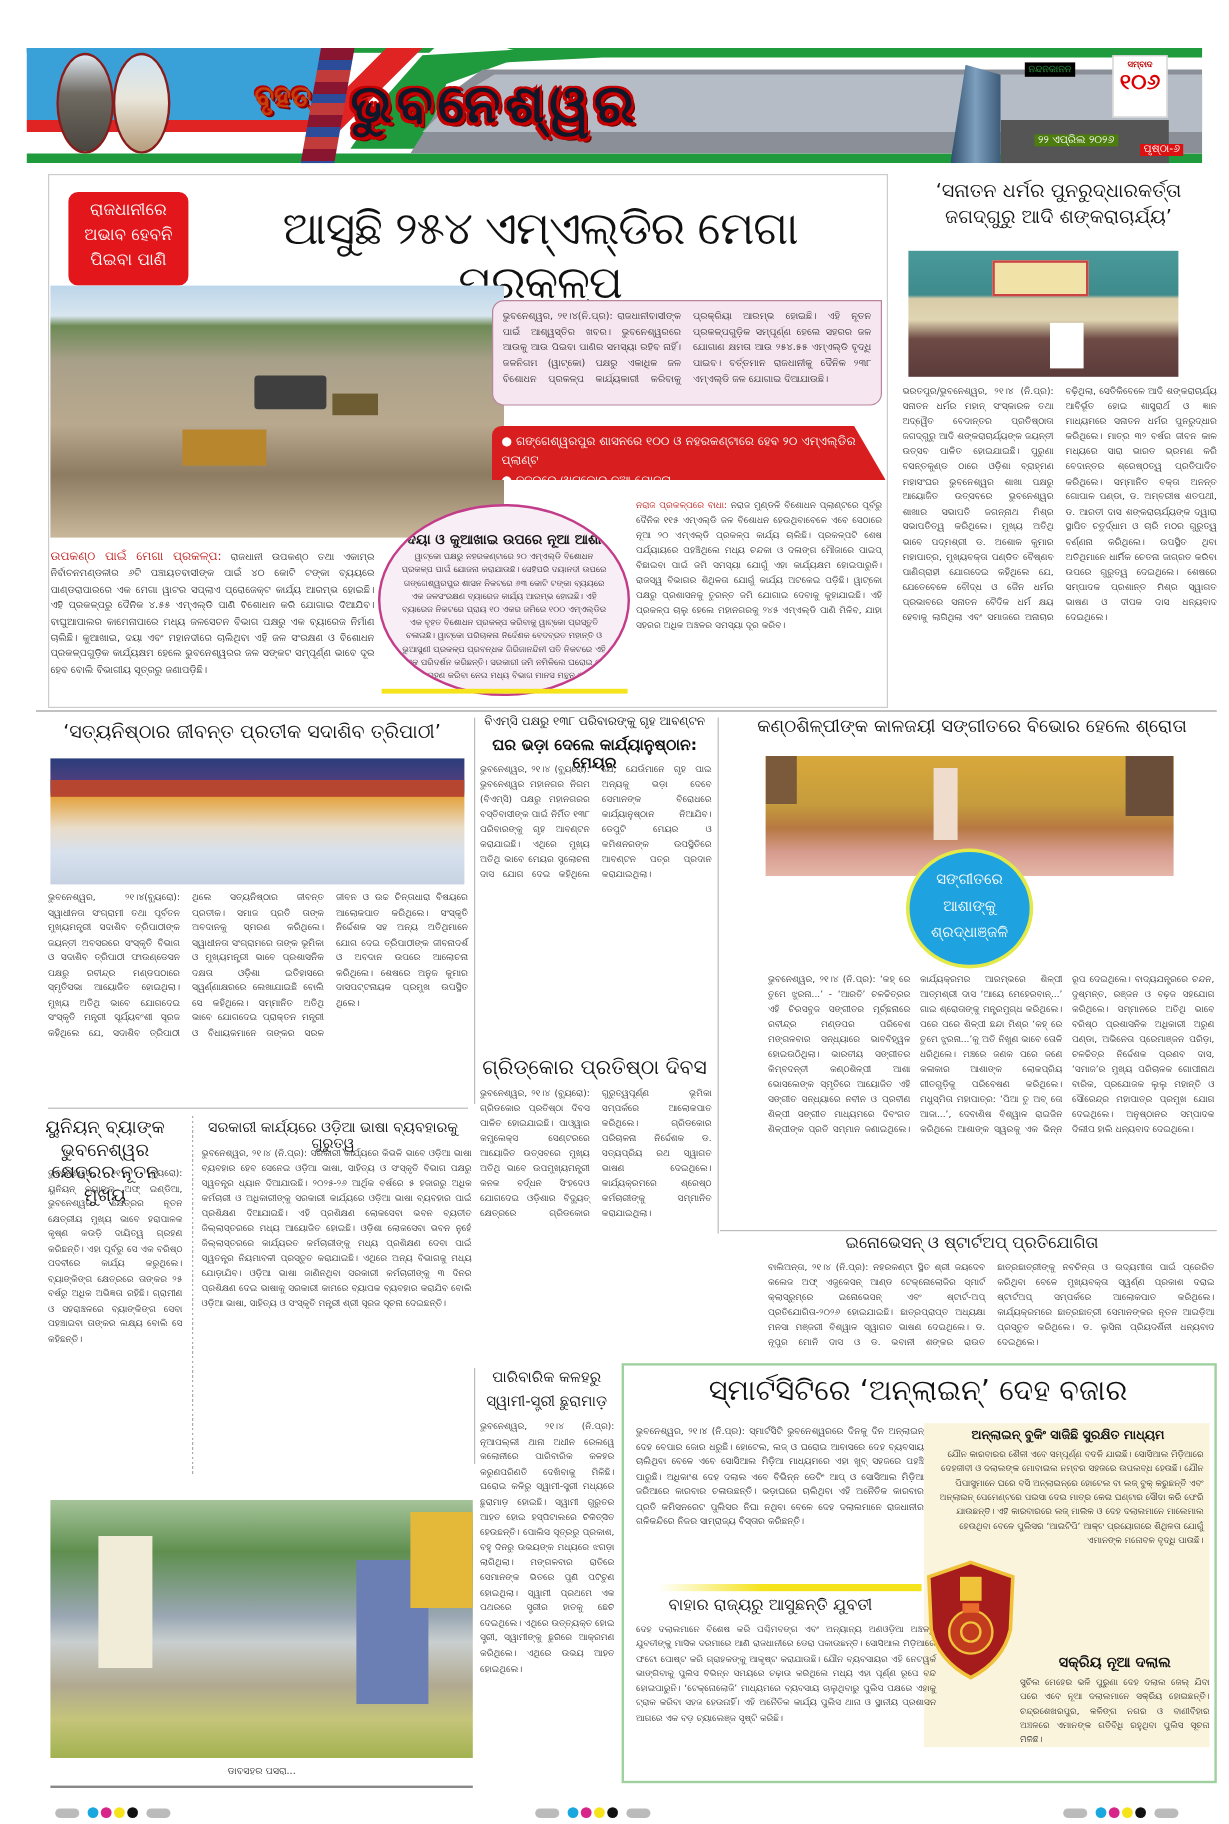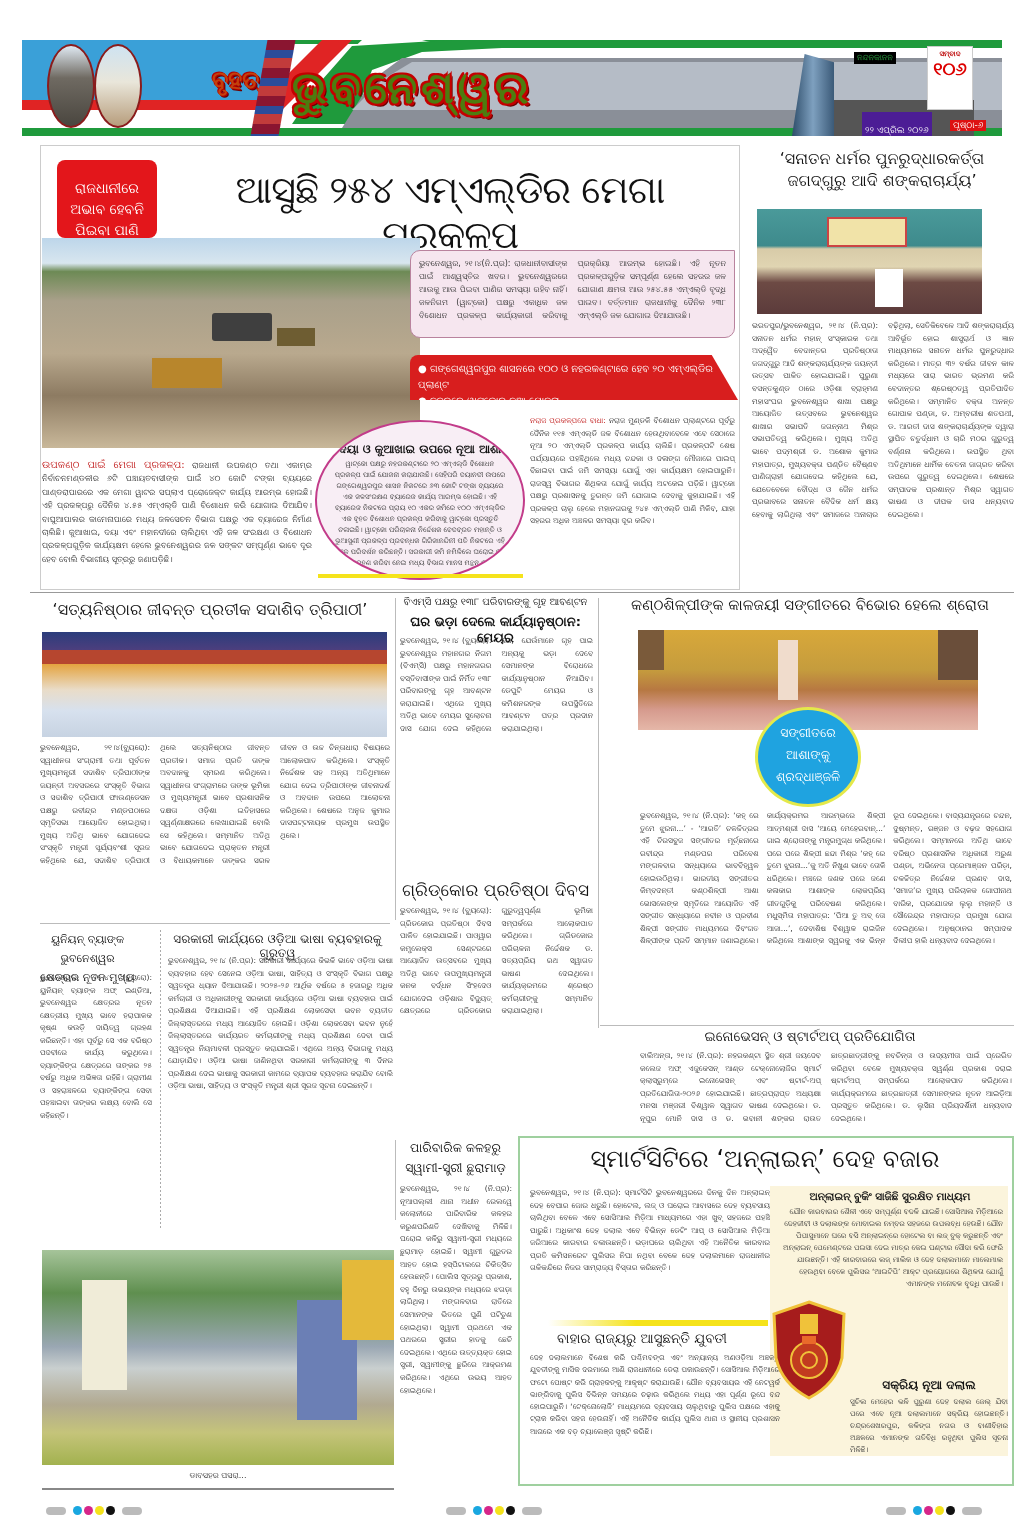--- a/index.html
+++ b/index.html
@@ -34,37 +34,37 @@
     </svg>
   </div>
 
   <div class="abs" style="left:25px;top:4px;width:48px;height:84px;border-radius:50%;border:2px solid #8a1c1c;background:linear-gradient(#dfe9f2,#6f6a62 40%,#4a463f)"></div>
   <div class="abs" style="left:72px;top:4px;width:48px;height:84px;border-radius:50%;border:2px solid #8a1c1c;background:linear-gradient(#cfe3f1,#e9e6da 45%,#b79d7c)"></div>
 
   <div class="abs" style="left:190px;top:26px;font-size:24px;font-weight:bold;color:#c2410c;text-shadow:-1px -1px 0 #b30000,1px 1px 0 #b30000,2px 2px 0 #600">ବୃହତ୍</div>
 
   <div class="abs" style="left:237px;top:0;width:28px;height:96px;transform:skewX(-10deg);background:repeating-linear-gradient(#8a1530 0 10px,#2c4c9a 10px 18px,#c23b3b 18px 28px)"></div>
 
-  <div class="abs" style="left:270px;top:22px;font-size:44px;font-weight:bold;letter-spacing:4px;color:#4d7c0f;text-shadow:-2px -2px 0 #c40000,2px 2px 0 #c40000,2px -2px 0 #c40000,-2px 2px 0 #c40000,3px 3px 0 #6b0000">ଭୁବନେଶ୍ୱର</div>
+  <div class="abs" style="left:270px;top:22px;font-size:44px;font-weight:bold;letter-spacing:4px;color:#0f172a;text-shadow:-2px -2px 0 #c40000,2px 2px 0 #c40000,2px -2px 0 #c40000,-2px 2px 0 #c40000,3px 3px 0 #6b0000">ଭୁବନେଶ୍ୱର</div>
 
   <div class="abs" style="left:770px;top:14px;width:42px;height:82px;background:linear-gradient(90deg,#2e4d6a,#7ea0bf,#3b5a78);clip-path:polygon(30% 0,100% 10%,100% 100%,0 100%)"></div>
   <div class="abs" style="left:812px;top:60px;width:140px;height:36px;background:#555"></div>
 
   <div class="abs" style="left:832px;top:12px;font-size:8px;color:#1f6f2d;font-weight:bold;background:#000000;padding:1px 3px">ନନ୍ଦନକାନନ</div>
-  <div class="abs" style="left:905px;top:6px;width:46px;height:64px;background:#fff;border:1px solid #ccc;text-align:center">
+  <div class="abs" style="left:905px;top:6px;width:46px;height:52px;background:#fff;border:1px solid #ccc;text-align:center">
     <div style="font-size:7px;color:#b00;font-weight:bold;margin-top:3px">ସମ୍ବାଦ</div>
     <div style="font-size:18px;color:#d00;font-weight:bold;line-height:22px">୧୦୬</div>
   </div>
-  <div class="abs" style="left:840px;top:72px;font-size:9px;color:#fff;background:#4c1d95;padding:13px 3px">୨୨ ଏପ୍ରିଲ ୨୦୨୬</div>
+  <div class="abs" style="left:840px;top:72px;font-size:9px;color:#fff;background:#4d7c0f;padding:0 3px">୨୨ ଏପ୍ରିଲ ୨୦୨୬</div>
   <div class="abs" style="left:928px;top:80px;font-size:9px;color:#fff;background:#d11;padding:0 3px">ପୃଷ୍ଠା-୬</div>
 </div>
 
 <div class="abs" style="left:40px;top:145px;width:700px;height:445px;border:1px solid #ccc;background:#fff"></div>
 
-<div class="abs" style="left:57px;top:160px;width:100px;height:78px;background:#e3161b;border-radius:8px;color:#fff;text-align:center;font-size:14px;line-height:21px;padding-top:18px">
+<div class="abs" style="left:57px;top:160px;width:100px;height:78px;background:#e3161b;border-radius:8px;color:#fff;text-align:center;font-size:14px;line-height:21px;padding-top:5px">
   <div>ରାଜଧାନୀରେ</div>
   <div>ଅଭାବ ହେବନି</div>
   <div>ପିଇବା ପାଣି</div>
 </div>
 <div class="abs hl" style="left:165px;top:168px;width:570px;font-size:38px;text-align:center;letter-spacing:-1px;color:#111">ଆସୁଛି ୨୫୪ ଏମ୍ଏଲ୍‌ଡିର ମେଗା ପ୍ରକଳ୍ପ</div>
 
 <div class="photo" style="left:42px;top:238px;width:378px;height:210px;background:linear-gradient(180deg,#bdd6ea 0%,#d8e6ef 12%,#6d8a55 16%,#a9a08a 30%,#b9a98e 55%,#8d7b62 75%,#c9b89a 100%)">
   <div class="abs" style="left:170px;top:75px;width:60px;height:28px;background:#3f3f3f;border-radius:3px"></div>
   <div class="abs" style="left:235px;top:90px;width:38px;height:18px;background:#6e5d32"></div>
   <div class="abs" style="left:110px;top:120px;width:70px;height:30px;background:#b8862c"></div>
@@ -127,21 +127,21 @@
 </div>
 <div class="abs" style="left:755px;top:707px;width:106px;height:100px;border-radius:50%;background:#1fa3e0;border:3px solid #e4e94a;color:#fff;text-align:center;font-size:12.5px;line-height:22px;padding-top:12px">
   <div>ସଙ୍ଗୀତରେ</div>
   <div>ଆଶାଙ୍କୁ</div>
   <div>ଶ୍ରଦ୍ଧାଞ୍ଜଳି</div>
 </div>
 <div class="abs body-text col3" style="left:640px;top:810px;width:372px;height:210px;font-size:7.5px;line-height:12.5px;column-gap:8px">ଭୁବନେଶ୍ୱର, ୨୧।୪ (ନି.ପ୍ର): ‘କହ୍ ରେ ତୁମେ ଝୁରନା...’ - ‘ଆରତି’ ଚଳଚ୍ଚିତ୍ରର ଏହି ଚିରସବୁଜ ସଙ୍ଗୀତର ମୂର୍ଚ୍ଛନାରେ ରବୀନ୍ଦ୍ର ମଣ୍ଡପର ପରିବେଶ ମଙ୍ଗଳବାର ସନ୍ଧ୍ୟାରେ ଭାବବିହ୍ୱଳ ହୋଇଉଠିଥିଲା। ଭାରତୀୟ ସଙ୍ଗୀତର କିମ୍ବଦନ୍ତୀ କଣ୍ଠଶିଳ୍ପୀ ଆଶା ଭୋସଲେଙ୍କ ସ୍ମୃତିରେ ଆୟୋଜିତ ଏହି ସଙ୍ଗୀତ ସନ୍ଧ୍ୟାରେ ନବୀନ ଓ ପ୍ରବୀଣ ଶିଳ୍ପୀ ସଙ୍ଗୀତ ମାଧ୍ୟମରେ ଦିବଂଗତ ଶିଳ୍ପୀଙ୍କ ପ୍ରତି ସମ୍ମାନ ଜଣାଇଥିଲେ। କାର୍ଯ୍ୟକ୍ରମର ଆରମ୍ଭରେ ଶିଳ୍ପୀ ଆତ୍ମଶ୍ରୀ ଦାସ ‘ଆୟେ ମେହେରବାନ୍...’ ଗାଇ ଶ୍ରୋତାଙ୍କୁ ମନ୍ତ୍ରମୁଗ୍ଧ କରିଥିଲେ। ପରେ ପରେ ଶିଳ୍ପୀ ଛନ୍ଦା ମିଶ୍ର ‘କହ୍ ରେ ତୁମେ ଝୁରନା...’କୁ ଅତି ନିଖୁଣ ଭାବେ ତୋଳି ଧରିଥିଲେ। ମଞ୍ଚରେ ଜଣକ ପରେ ଜଣେ କଳାକାର ଆଶାଙ୍କ ଲୋକପ୍ରିୟ ଗୀତଗୁଡ଼ିକୁ ପରିବେଷଣ କରିଥିଲେ। ମଧୁସ୍ମିତା ମହାପାତ୍ର: ‘ପିଆ ତୁ ଅବ୍ ତୋ ଆଜା...’, ଦେବାଶିଷ ବିଶ୍ୱାଳ ରାଇଜିନ କରିଥିଲେ ଆଶାଙ୍କ ସ୍ୱରକୁ ଏକ ଭିନ୍ନ ରୂପ ଦେଇଥିଲେ। ବାଦ୍ୟଯନ୍ତ୍ରରେ ଚନ୍ଦନ, ଦୁଷ୍ମନ୍ତ, ରଞ୍ଜନ ଓ ବଢ଼ଜ ସହଯୋଗ କରିଥିଲେ। ସମ୍ମାନରେ ଅତିଥି ଭାବେ ବରିଷ୍ଠ ପ୍ରଶାସନିକ ଅଧିକାରୀ ଅରୁଣ ପଣ୍ଡା, ଅଭିନେତା ପ୍ରେମାଞ୍ଜନ ପରିଡ଼ା, ଚଳଚ୍ଚିତ୍ର ନିର୍ଦ୍ଦେଶକ ପ୍ରଣବ ଦାସ, ‘ସମାଜ’ର ମୁଖ୍ୟ ପରିଚାଳକ ଗୋପୀନାଥ ବାରିକ, ପ୍ରଯୋଜକ ଲୁଲୁ ମହାନ୍ତି ଓ ସୌରେନ୍ଦ୍ର ମହାପାତ୍ର ପ୍ରମୁଖ ଯୋଗ ଦେଇଥିଲେ। ଅନୁଷ୍ଠାନର ସମ୍ପାଦକ ଦିଲୀପ ହାଲି ଧନ୍ୟବାଦ ଦେଇଥିଲେ।</div>
 
 <div class="hsep" style="left:40px;top:923px;width:350px"></div>
 
-<div class="abs hl" style="left:30px;top:930px;width:115px;font-size:11px;line-height:19px">
+<div class="abs hl" style="left:30px;top:930px;width:115px;font-size:15px;line-height:19px">
   <div>ୟୁନିୟନ୍ ବ୍ୟାଙ୍କ ଭୁବନେଶ୍ୱର</div>
   <div>କ୍ଷେତ୍ରର ନୂତନ ମୁଖ୍ୟ</div>
 </div>
 <div class="abs body-text" style="left:40px;top:972px;width:112px;height:255px;font-size:7.5px;line-height:12.5px">ଭୁବନେଶ୍ୱର, ୨୧।୪ (ବ୍ୟୁରୋ): ୟୁନିୟନ୍ ବ୍ୟାଙ୍କ ଅଫ୍ ଇଣ୍ଡିଆ, ଭୁବନେଶ୍ୱର କ୍ଷେତ୍ରର ନୂତନ କ୍ଷେତ୍ରୀୟ ମୁଖ୍ୟ ଭାବେ ହରାପାଳକ କୃଷ୍ଣ କଉଡ଼ି ଦାୟିତ୍ୱ ଗ୍ରହଣ କରିଛନ୍ତି। ଏହା ପୂର୍ବରୁ ସେ ଏକ ବରିଷ୍ଠ ପଦବୀରେ କାର୍ଯ୍ୟ କରୁଥିଲେ। ବ୍ୟାଙ୍କିଙ୍ଗ କ୍ଷେତ୍ରରେ ତାଙ୍କର ୨୫ ବର୍ଷରୁ ଅଧିକ ଅଭିଜ୍ଞତା ରହିଛି। ଗ୍ରାମୀଣ ଓ ସହରାଞ୍ଚଳରେ ବ୍ୟାଙ୍କିଙ୍ଗ ସେବା ପହଞ୍ଚାଇବା ତାଙ୍କର ଲକ୍ଷ୍ୟ ବୋଲି ସେ କହିଛନ୍ତି।</div>
 
 <div class="vsep" style="left:160px;top:930px;height:300px;background:repeating-linear-gradient(#aaa 0 2px,transparent 2px 4px)"></div>
 
 <div class="abs hl" style="left:165px;top:932px;width:225px;font-size:12px">ସରକାରୀ କାର୍ଯ୍ୟରେ ଓଡ଼ିଆ ଭାଷା ବ୍ୟବହାରକୁ ଗୁରୁତ୍ୱ</div>
 <div class="abs body-text" style="left:168px;top:955px;width:225px;height:215px;font-size:7.5px;line-height:12.5px">ଭୁବନେଶ୍ୱର, ୨୧।୪ (ନି.ପ୍ର): ସରକାରୀ କାର୍ଯ୍ୟରେ କିଭଳି ଭାବେ ଓଡ଼ିଆ ଭାଷା ବ୍ୟବହାର ହେବ ସେନେଇ ଓଡ଼ିଆ ଭାଷା, ସାହିତ୍ୟ ଓ ସଂସ୍କୃତି ବିଭାଗ ପକ୍ଷରୁ ସ୍ୱତନ୍ତ୍ର ଧ୍ୟାନ ଦିଆଯାଉଛି। ୨୦୨୫-୨୬ ଆର୍ଥିକ ବର୍ଷରେ ୫ ହଜାରରୁ ଅଧିକ କର୍ମଚାରୀ ଓ ଅଧିକାରୀଙ୍କୁ ସରକାରୀ କାର୍ଯ୍ୟରେ ଓଡ଼ିଆ ଭାଷା ବ୍ୟବହାର ପାଇଁ ପ୍ରଶିକ୍ଷଣ ଦିଆଯାଇଛି। ଏହି ପ୍ରଶିକ୍ଷଣ ଲୋକସେବା ଭବନ ବ୍ୟତୀତ ଜିଲ୍ଲାସ୍ତରରେ ମଧ୍ୟ ଆୟୋଜିତ ହୋଇଛି। ଓଡ଼ିଶା ଲୋକସେବା ଭବନ ନୁହେଁ ଜିଲ୍ଲାସ୍ତରରେ କାର୍ଯ୍ୟରତ କର୍ମଚାରୀଙ୍କୁ ମଧ୍ୟ ପ୍ରଶିକ୍ଷଣ ଦେବା ପାଇଁ ସ୍ୱତନ୍ତ୍ର ନିୟମାବଳୀ ପ୍ରସ୍ତୁତ କରାଯାଇଛି। ଏଥିରେ ଅନ୍ୟ ବିଭାଗକୁ ମଧ୍ୟ ଯୋଡ଼ାଯିବ। ଓଡ଼ିଆ ଭାଷା ଜାଣିନଥିବା ସରକାରୀ କର୍ମଚାରୀଙ୍କୁ ୩ ଦିନର ପ୍ରଶିକ୍ଷଣ ଦେଇ ଭାଷାକୁ ସରକାରୀ କାମରେ ବ୍ୟାପକ ବ୍ୟବହାର କରାଯିବ ବୋଲି ଓଡ଼ିଆ ଭାଷା, ସାହିତ୍ୟ ଓ ସଂସ୍କୃତି ମନ୍ତ୍ରୀ ଶ୍ରୀ ସୂରଜ ସୂଚନା ଦେଇଛନ୍ତି।</div>
 

